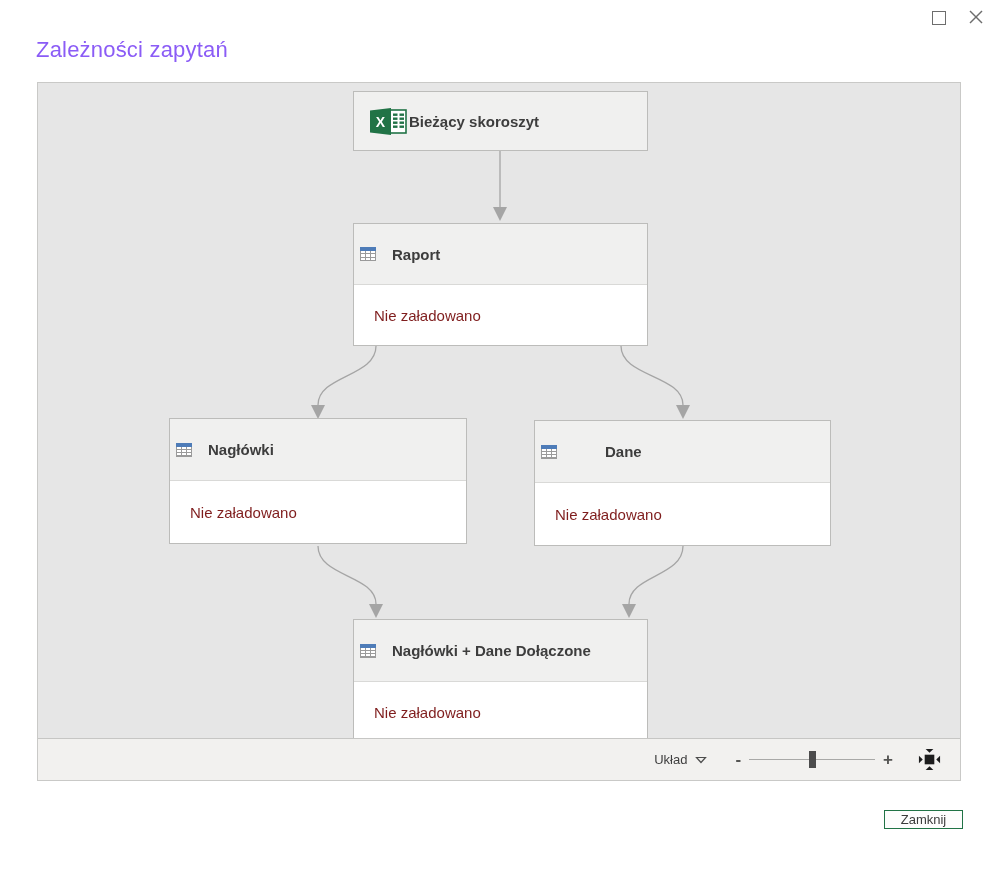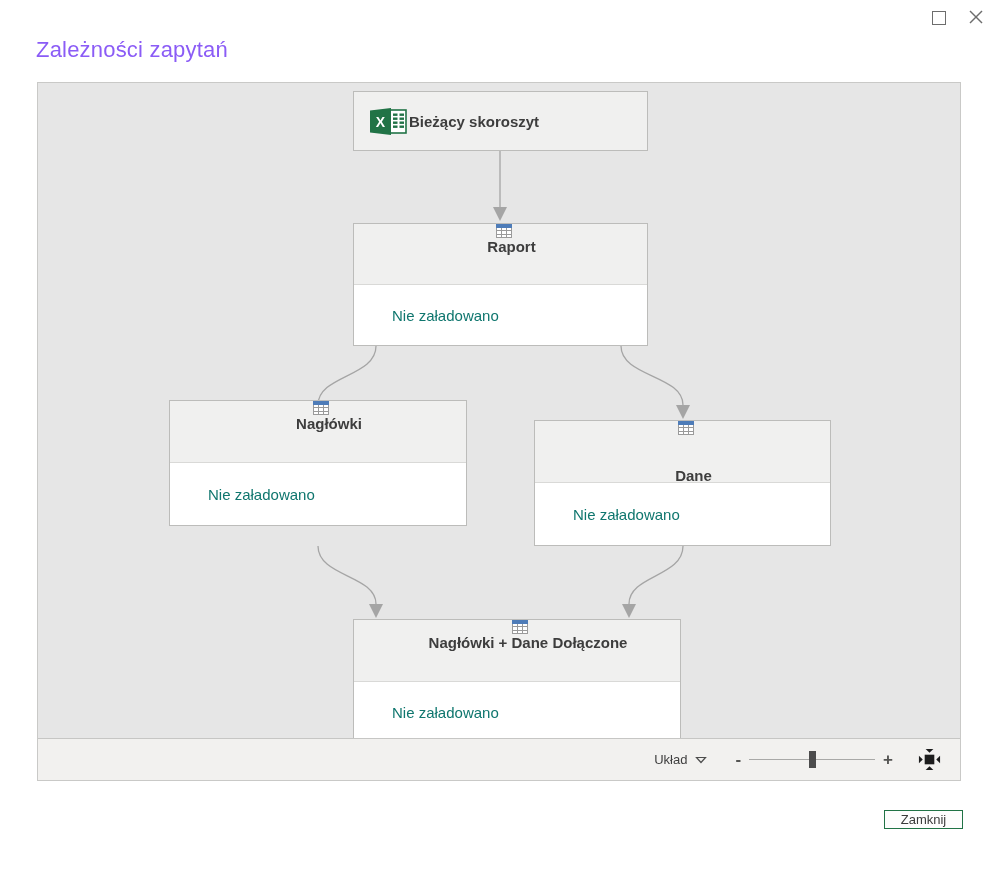--- a/index.html
+++ b/index.html
@@ -28,29 +28,29 @@
   }
   .canvas { position:absolute; left:0; top:0; width:922px; height:672px; background:#e6e6e6; }
 
   
   .node {
     position:absolute; box-sizing:border-box;
     border:1px solid #bcbcba; background:#f0f0ef;
   }
   .node-header {
     display:flex; align-items:center; box-sizing:border-box;
-    padding-left:6px; background:#f0f0ef;flex-direction:column;
+    padding-left:6px; background:#f0f0ef;
   }
   .node-header .lbl {
     font-size:15px; font-weight:bold; color:#3d3d3d; margin-left:16px; white-space:nowrap;
   }
   .node-body {
     box-sizing:border-box; background:#ffffff; border-top:1px solid #d9d9d7;
-    display:flex; align-items:center; padding-left:38px;
-    font-size:15px; color:#0f766e;
+    display:flex; align-items:center; padding-left:20px;
+    font-size:15px; color:#7f1d1d;
   }
   .node-workbook { display:flex; align-items:center; padding-left:16px; box-sizing:border-box; }
   .node-workbook .lbl { font-size:15px; font-weight:bold; color:#3d3d3d; margin-left:1px; }
 
   
   .ti { width:16px; height:14px; display:flex; flex-direction:column; flex:none; }
   .ti-head { height:4px; background:#4e7cb8; }
   .ti-grid {
     flex:1; display:grid; grid-template-columns:repeat(3,1fr); grid-template-rows:repeat(3,1fr);
     gap:1px; background:#9a9a9a; border:1px solid #9a9a9a; border-top:none;
@@ -154,21 +154,21 @@
                 <span></span>
                 <span></span>
                 <span></span>
               </div>
           </div>
           <span class="lbl">Raport</span>
         </div>
         <div class="node-body" style="height:61px;">Nie załadowano</div>
       </div>
 
-      <div class="node" style="left:131px;top:317px;width:298px;">
+      <div class="node" style="left:131px;top:335px;width:298px;">
         <div class="node-header" style="height:61px;">
           <div class="ti">
             <div class="ti-head"></div>
             <div class="ti-grid">
                 <span></span>
                 <span></span>
                 <span></span>
                 <span></span>
                 <span></span>
                 <span></span>
@@ -196,21 +196,21 @@
                 <span></span>
                 <span></span>
                 <span></span>
               </div>
           </div>
           <span class="lbl">Dane</span>
         </div>
         <div class="node-body" style="height:63px;">Nie załadowano</div>
       </div>
 
-      <div class="node" style="left:315px;top:536px;width:328px;">
+      <div class="node" style="left:315px;top:536px;width:295px;">
         <div class="node-header" style="height:61px;">
           <div class="ti">
             <div class="ti-head"></div>
             <div class="ti-grid">
                 <span></span>
                 <span></span>
                 <span></span>
                 <span></span>
                 <span></span>
                 <span></span>

